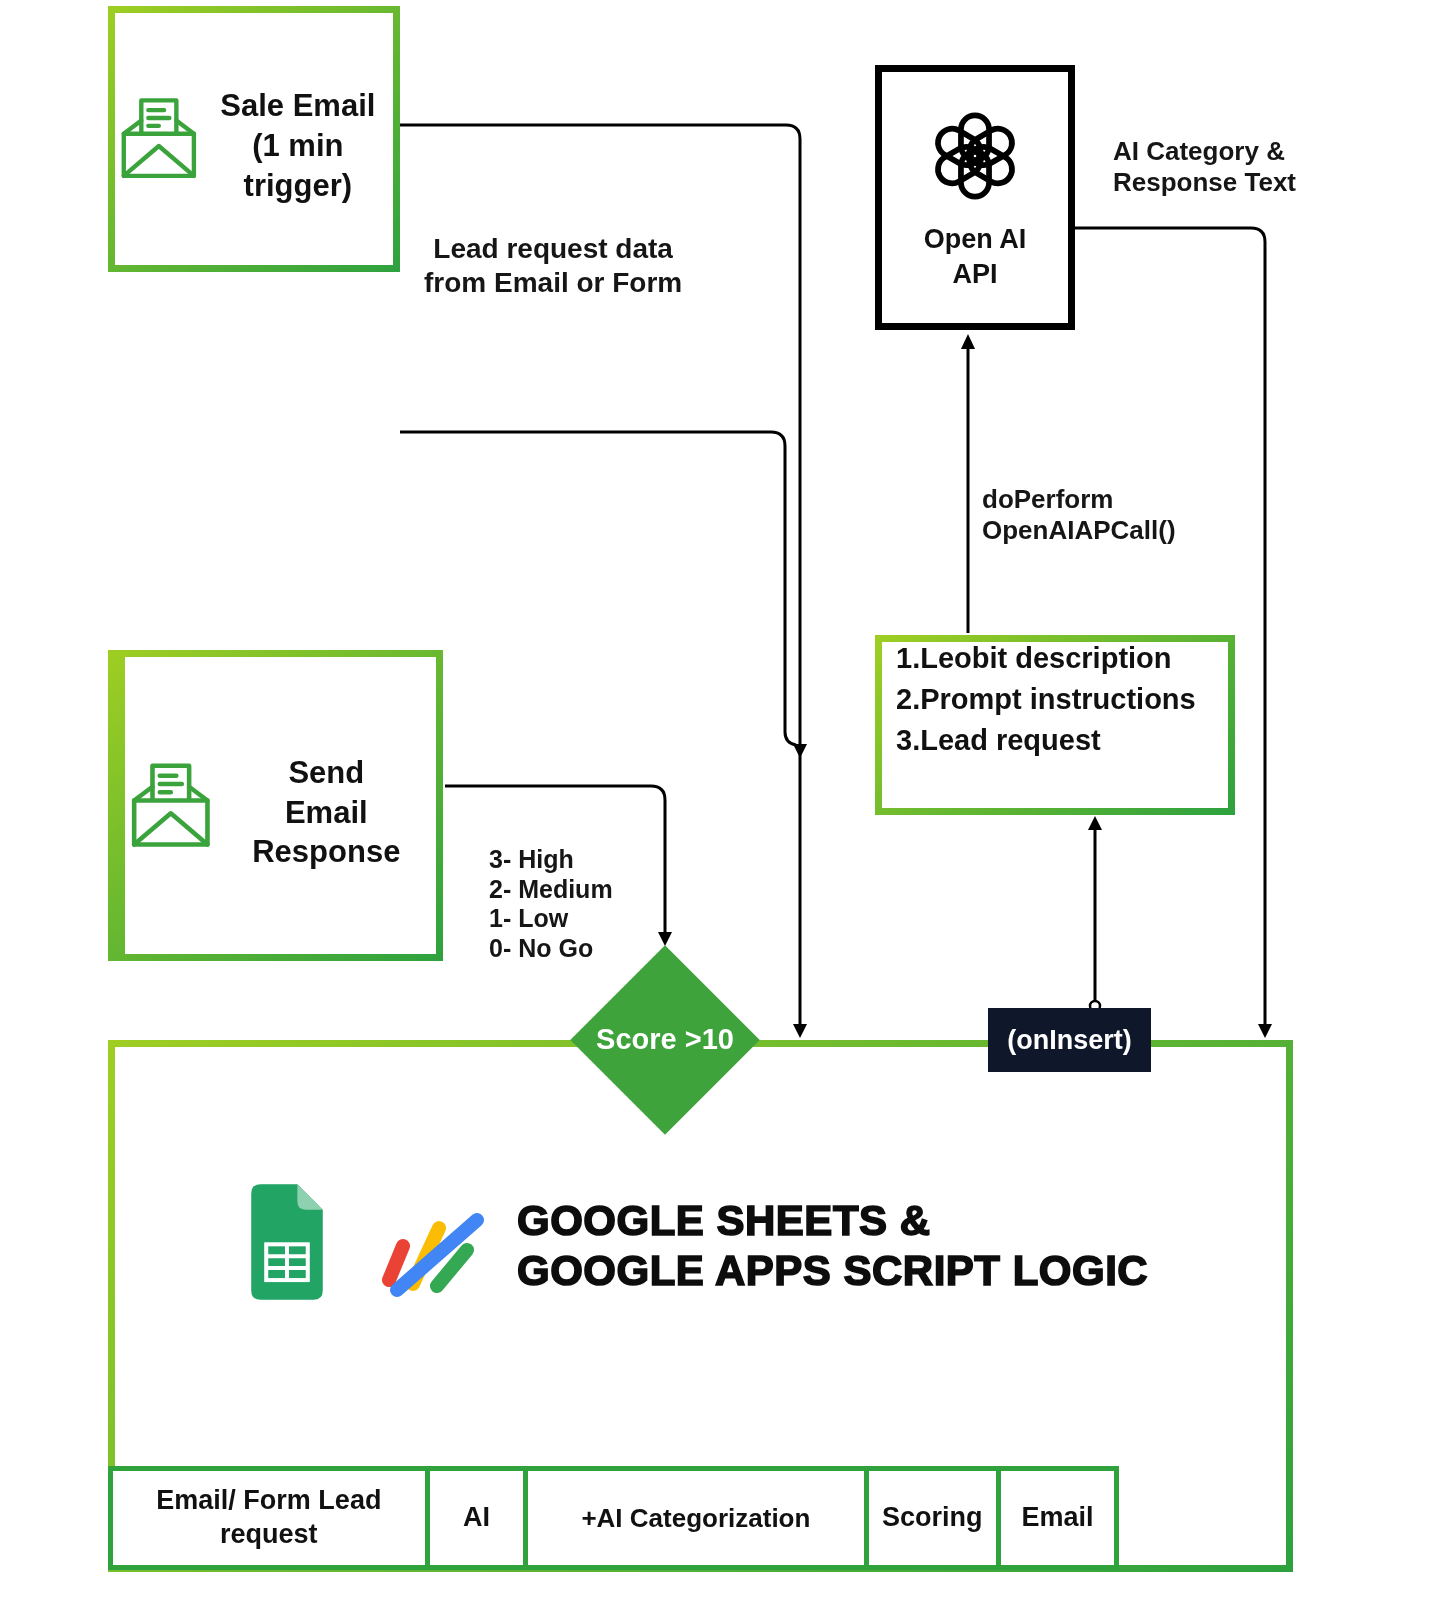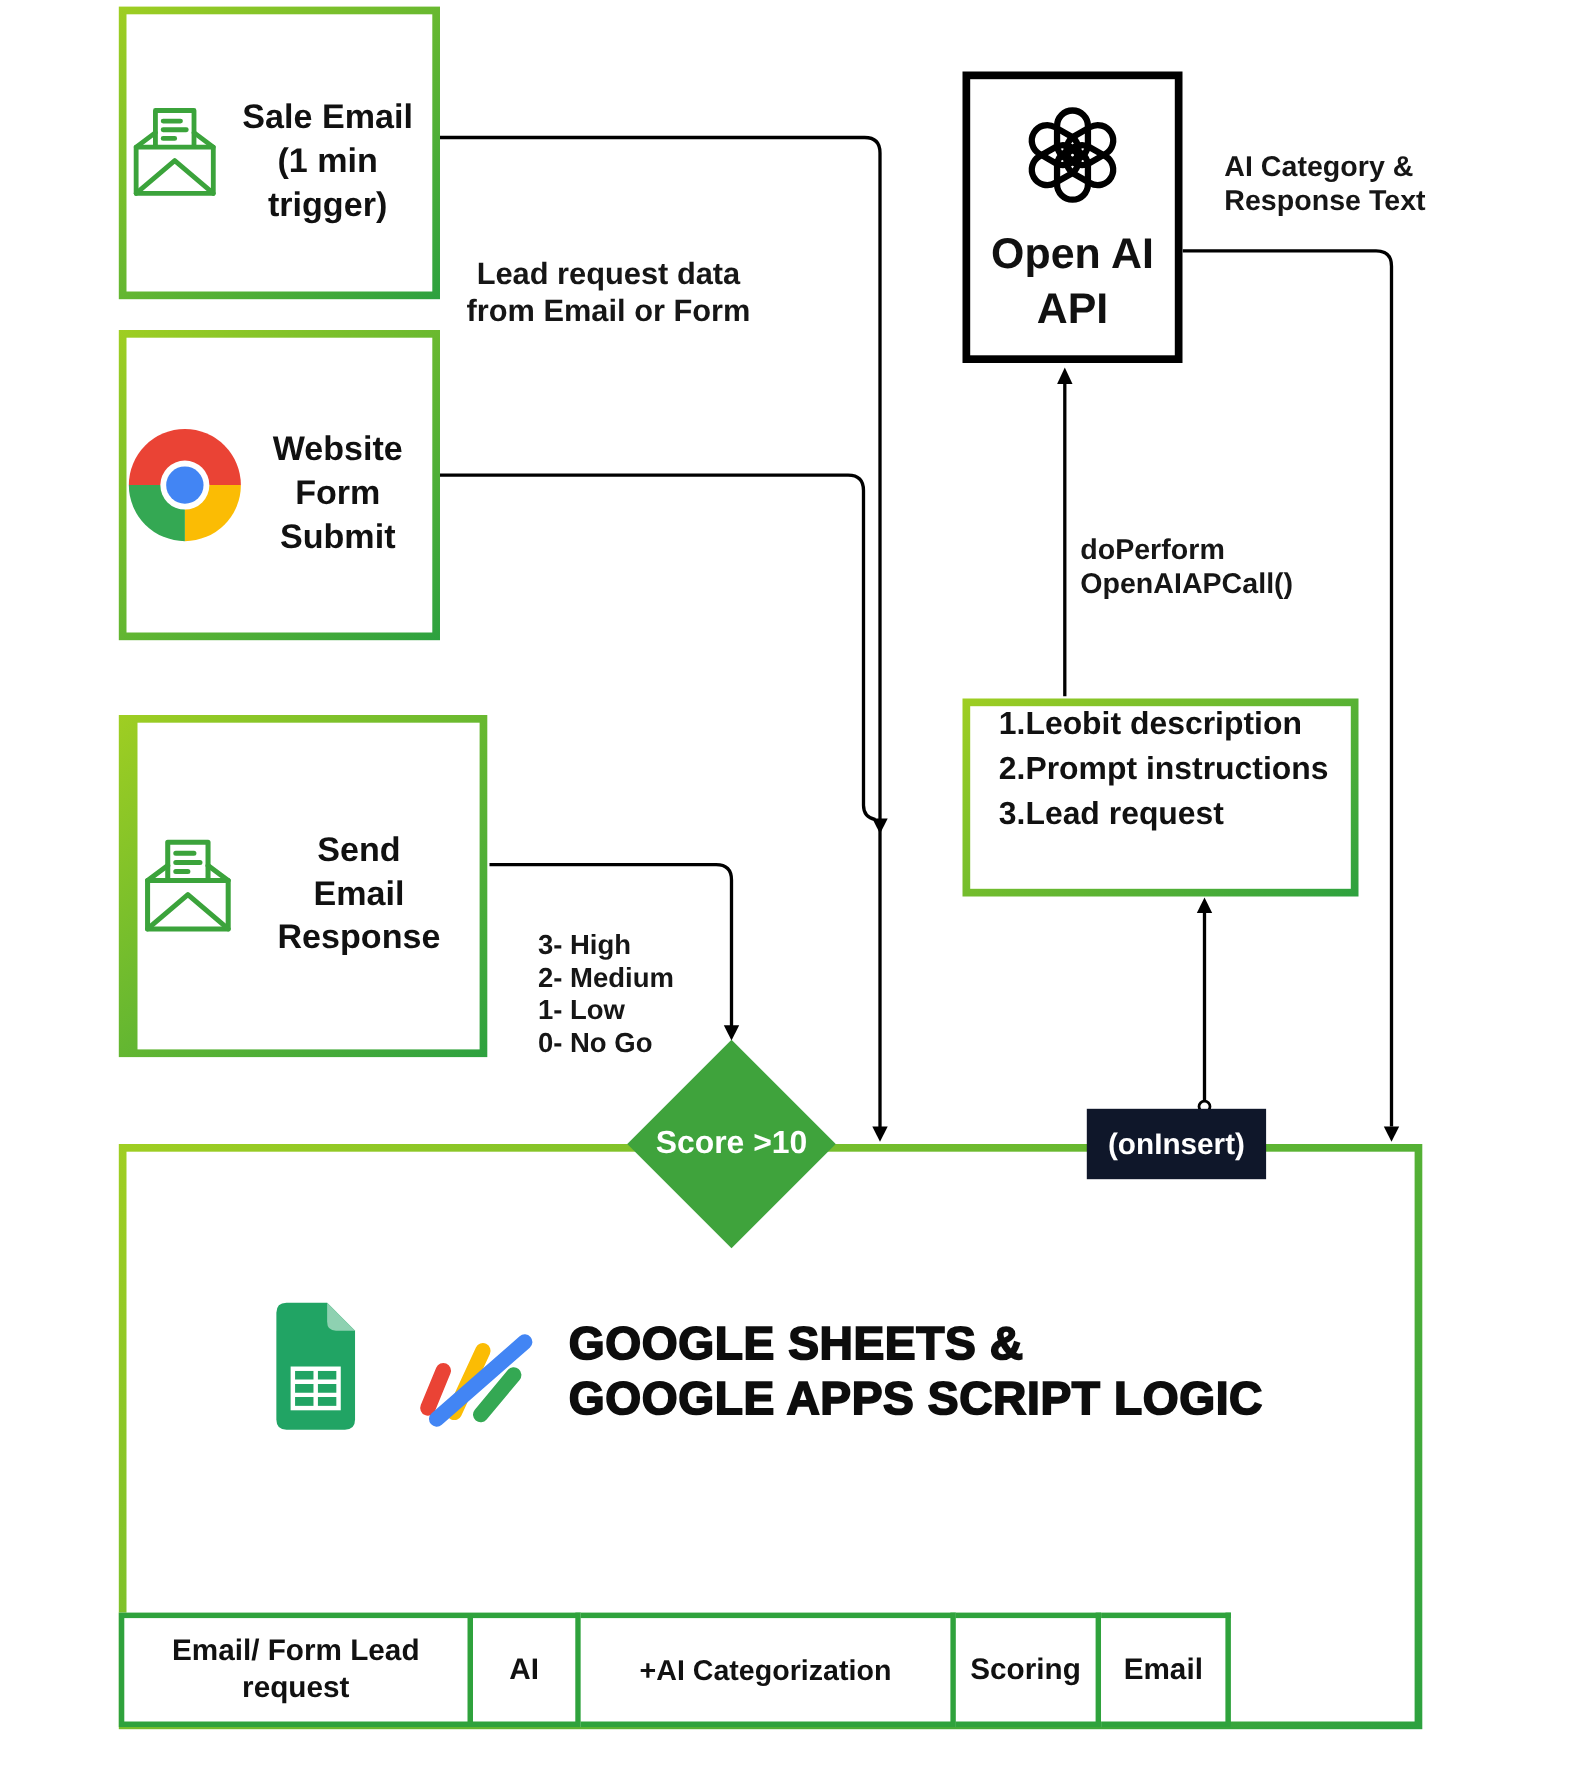--- a/index.html
+++ b/index.html
@@ -18,21 +18,21 @@
     display:flex; flex-direction:row; align-items:center; justify-content:space-between;
   }
   .bbox {
     position:absolute; border:7px solid #000; background:#fff; box-sizing:border-box;
     display:flex; flex-direction:column; align-items:center; justify-content:center;
   }
   .node-label {
     font-weight:bold; font-size:31px; color:#111; text-align:center; line-height:1.28; margin-top:14px;
   }
   .edge-label { position:absolute; font-weight:bold; color:#161616; }
-  .prompt-items { display:flex; flex-direction:column; align-items:flex-start; gap:8px; padding-left:26px; width:100%; box-sizing:border-box; }
+  .prompt-items { display:flex; flex-direction:column; align-items:flex-start; gap:8px; padding-left:14px; width:100%; box-sizing:border-box; }
   .prompt-items div { font-weight:bold; font-size:29px; color:#111; }
   .diamond {
     position:absolute; left:598px; top:973px; width:134px; height:134px;
     background:#3fa33c; transform:rotate(45deg);
   }
   .diamond-label {
     position:absolute; left:565px; top:1023px; width:200px; text-align:center;
     color:#fff; font-weight:bold; font-size:29px;
   }
   .badge {
@@ -97,35 +97,20 @@
           <path d="M10,92 L50,58 L90,92"></path>
         </g>
       </svg>
       <div class="node-label">
         <span>Sale Email</span><br>
         <span>(1 min trigger)</span>
       </div>
     </div>
   </div>
 
-  <div class="gbox" style="left:108px;top:300px;width:292px;height:282px;">
-    <div class="gbox-inner">
-      <svg viewBox="0 0 100 100" width="118" height="118">
-        <path d="M50,50 L2,50 A48,48 0 0 1 98,50 Z" fill="#EA4335"></path>
-        <path d="M50,50 L98,50 A48,48 0 0 1 50,98 Z" fill="#FBBC04"></path>
-        <path d="M50,50 L50,98 A48,48 0 0 1 2,50 Z" fill="#34A853"></path>
-        <circle cx="50" cy="50" r="21" fill="#fff"></circle>
-        <circle cx="50" cy="50" r="16" fill="#4285F4"></circle>
-      </svg>
-      <div class="node-label">
-        <span>Website</span><br>
-        <span>Form Submit</span>
-      </div>
-    </div>
-  </div>
 
   <div class="gbox" style="left:108px;top:650px;width:335px;height:311px;padding-left:17px;">
     <div class="gbox-inner">
       <svg viewBox="0 0 100 100" width="100" height="96">
         <g fill="none" stroke="#3ba33b" stroke-width="5" stroke-linejoin="round" stroke-linecap="round">
           <rect x="30" y="6" width="40" height="44" fill="#fff"></rect>
           <path d="M38,17 H56 M38,26 H62 M38,35 H50"></path>
           <path d="M10,44 L30,29 M90,44 L70,29"></path>
           <rect x="10" y="44" width="80" height="48" fill="#fff"></rect>
           <path d="M10,92 L50,58 L90,92"></path>
@@ -142,21 +127,21 @@
     <svg viewBox="-50 -50 100 100" width="104" height="104">
       <g fill="none" stroke="#000" stroke-width="5.5">
         <rect x="-13.5" y="-39" width="27" height="43" rx="13.5"></rect>
         <rect x="-13.5" y="-39" width="27" height="43" rx="13.5" transform="rotate(60)"></rect>
         <rect x="-13.5" y="-39" width="27" height="43" rx="13.5" transform="rotate(120)"></rect>
         <rect x="-13.5" y="-39" width="27" height="43" rx="13.5" transform="rotate(180)"></rect>
         <rect x="-13.5" y="-39" width="27" height="43" rx="13.5" transform="rotate(240)"></rect>
         <rect x="-13.5" y="-39" width="27" height="43" rx="13.5" transform="rotate(300)"></rect>
       </g>
     </svg>
-    <div class="node-label" style="font-weight:600;font-size:39px;">
+    <div class="node-label" style="font-weight:600;font-size:27px;">
       <span>Open AI</span><br>
       <span>API</span>
     </div>
   </div>
 
   <div class="gbox" style="left:875px;top:635px;width:360px;height:180px;">
     <div class="gbox-inner" style="align-items:flex-start;">
       <div class="prompt-items">
         <div>1.Leobit description</div>
         <div>2.Prompt instructions</div>

